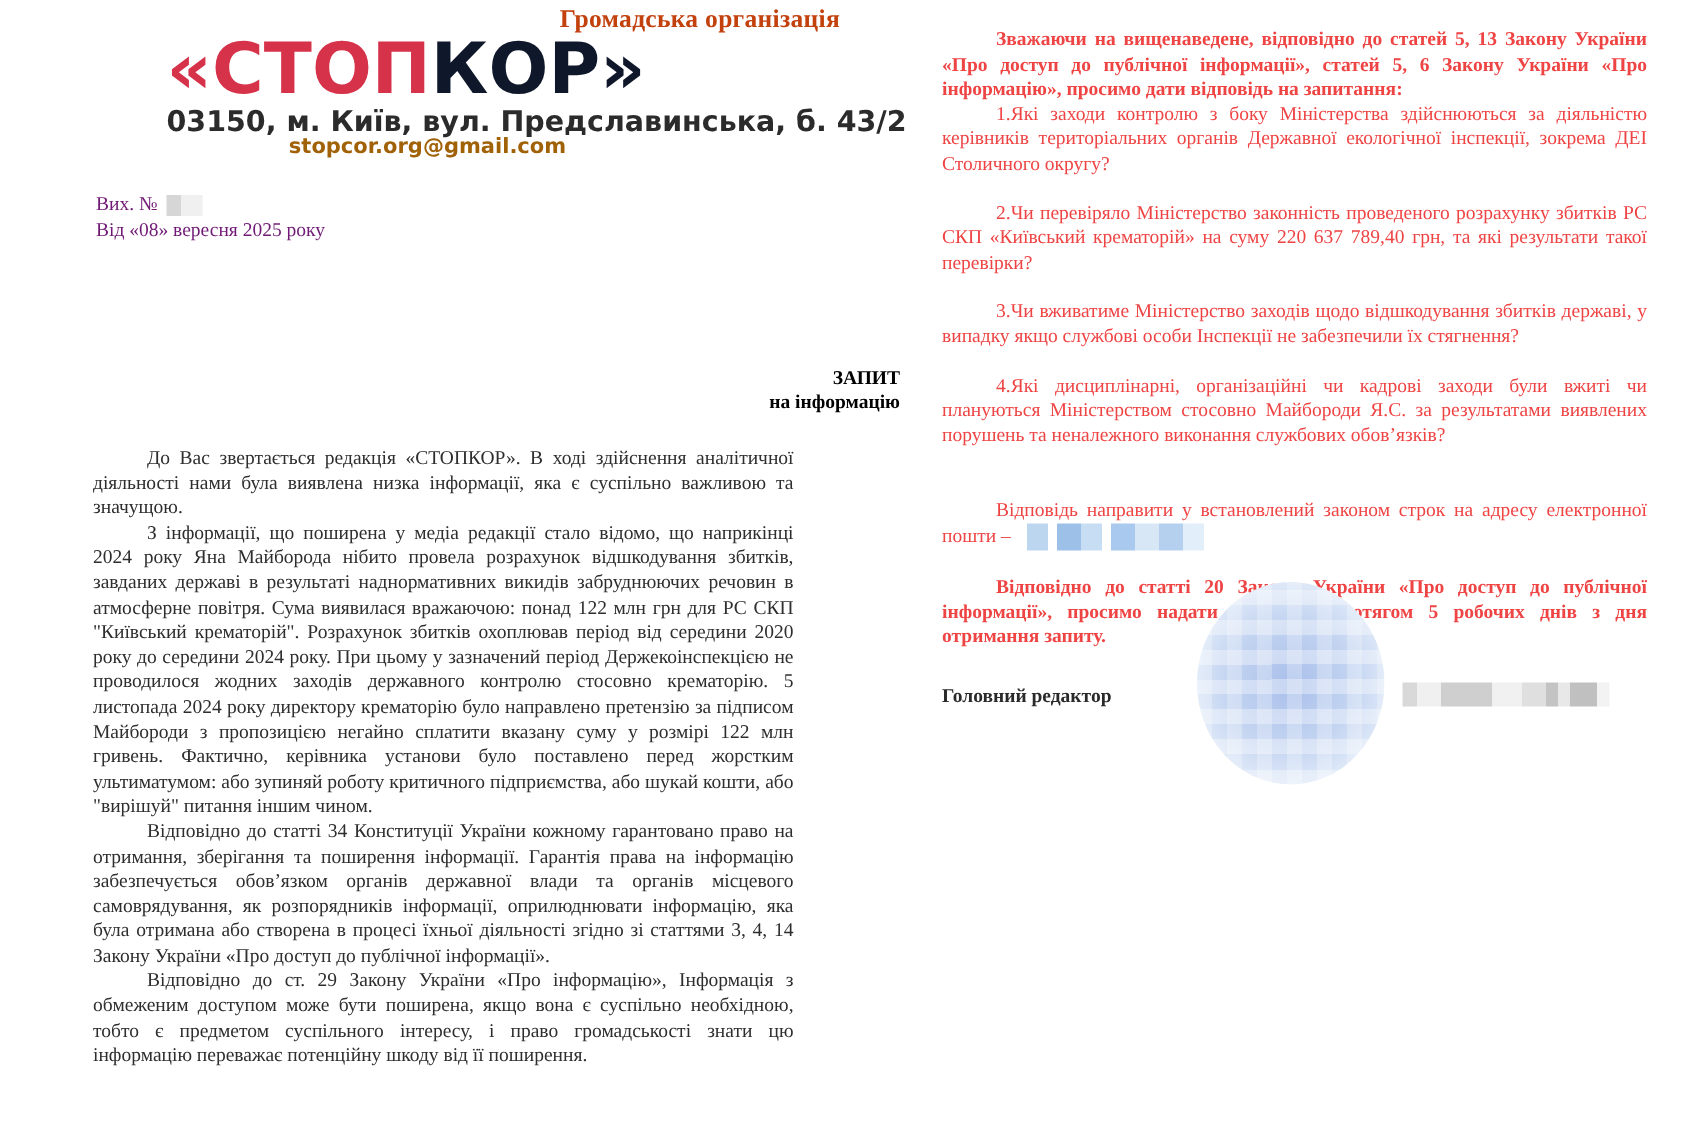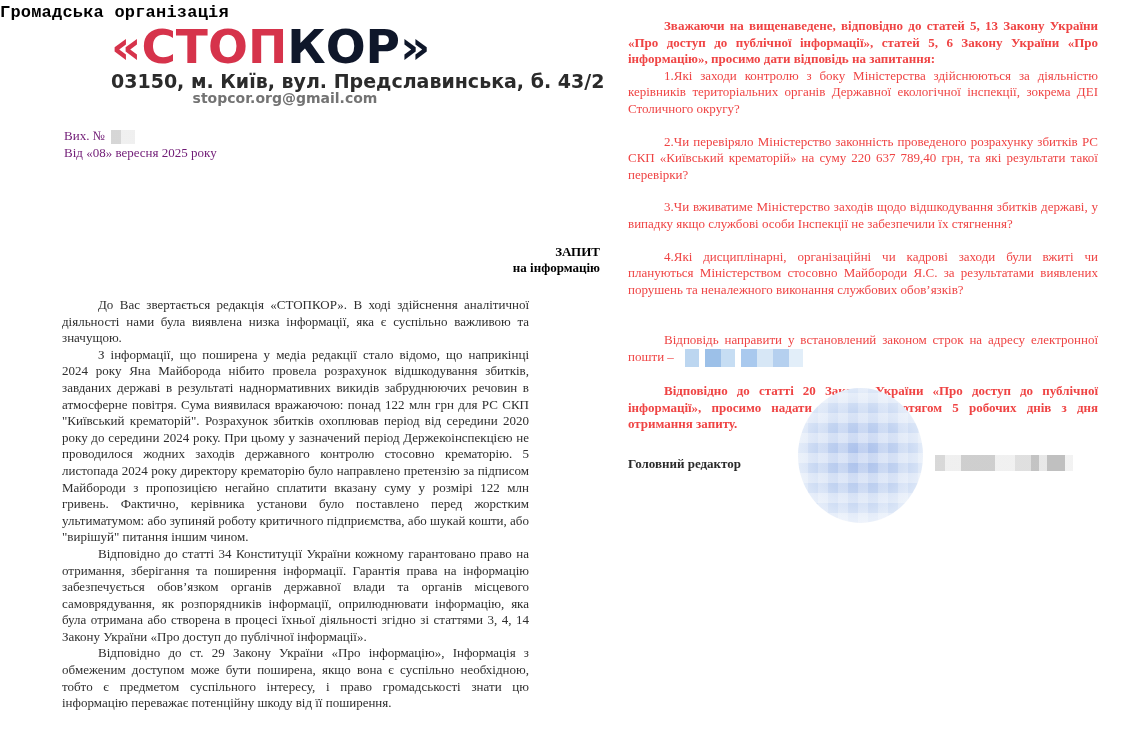--- a/index.html
+++ b/index.html
@@ -3,33 +3,33 @@
 <meta charset="utf-8">
 <style>
   html, body { margin: 0; padding: 0; background: #ffffff; }
   body { width: 1124px; height: 750px; position: relative; overflow: hidden;
          font-family: "Liberation Serif", "DejaVu Serif", serif; color: #2a2a2a; }
   .page { position: absolute; top: 0; height: 750px; }
   .page-left { left: 0; width: 560px; }
   .page-right { left: 580px; width: 544px; }
 
   
-  .lh-org { position: absolute; left: 0; width: 560px; top: 3px; text-align: left;
-            font-family: Liberation Mono, monospace; font-weight: bold;
-            color: #000000; font-size: 17px; letter-spacing: 0.2px; }
+  .lh-org { position: absolute; left: 0; width: 560px; top: 3px; text-align: right;
+            font-family: Liberation Serif, serif; font-weight: bold;
+            color: #c2410c; font-size: 17px; letter-spacing: 0.2px; }
   .lh-brand { position: absolute; left: 111px; top: 20px; font-family: "DejaVu Sans", "Liberation Sans", sans-serif;
               font-weight: bold; font-size: 47px; line-height: 54px; letter-spacing: 0px; white-space: nowrap; }
   .lh-brand .red { color: #d6334b; }
   .lh-brand .dark { color: #0f172a; }
   .lh-addr { position: absolute; left: 111px; width: 375px; top: 70px; text-align: center;
              font-family: "DejaVu Sans", "Liberation Sans", sans-serif; font-weight: bold;
              font-size: 19px; color: #2b2b2b; white-space: nowrap; }
   .lh-email { position: absolute; left: 0; width: 570px; top: 90px; text-align: center;
               font-family: "DejaVu Sans", "Liberation Sans", sans-serif; font-weight: bold;
-              font-size: 14px; color: #737373; }
+              font-size: 14px; color: #a16207; }
 
   .meta { position: absolute; left: 64px; top: 127px; font-size: 13px; line-height: 17px; color: #701a75; }
   .redact-small { display: inline-block; vertical-align: middle; margin-left: 6px; width: 24px; height: 14px;
                   background: linear-gradient(90deg, #cfcfcf 0 40%, #ededed 40% 100%); opacity: .85; }
 
   .addressee { position: absolute; right: 28px; top: 196px; text-align: right; font-weight: bold;
                font-size: 13px; line-height: 17px; color: #2a2a2a; }
 
   .title { position: absolute; left: 0; width: 600px; top: 244px; text-align: right; font-weight: bold;
            font-size: 13px; line-height: 16px; color: #000000; }

